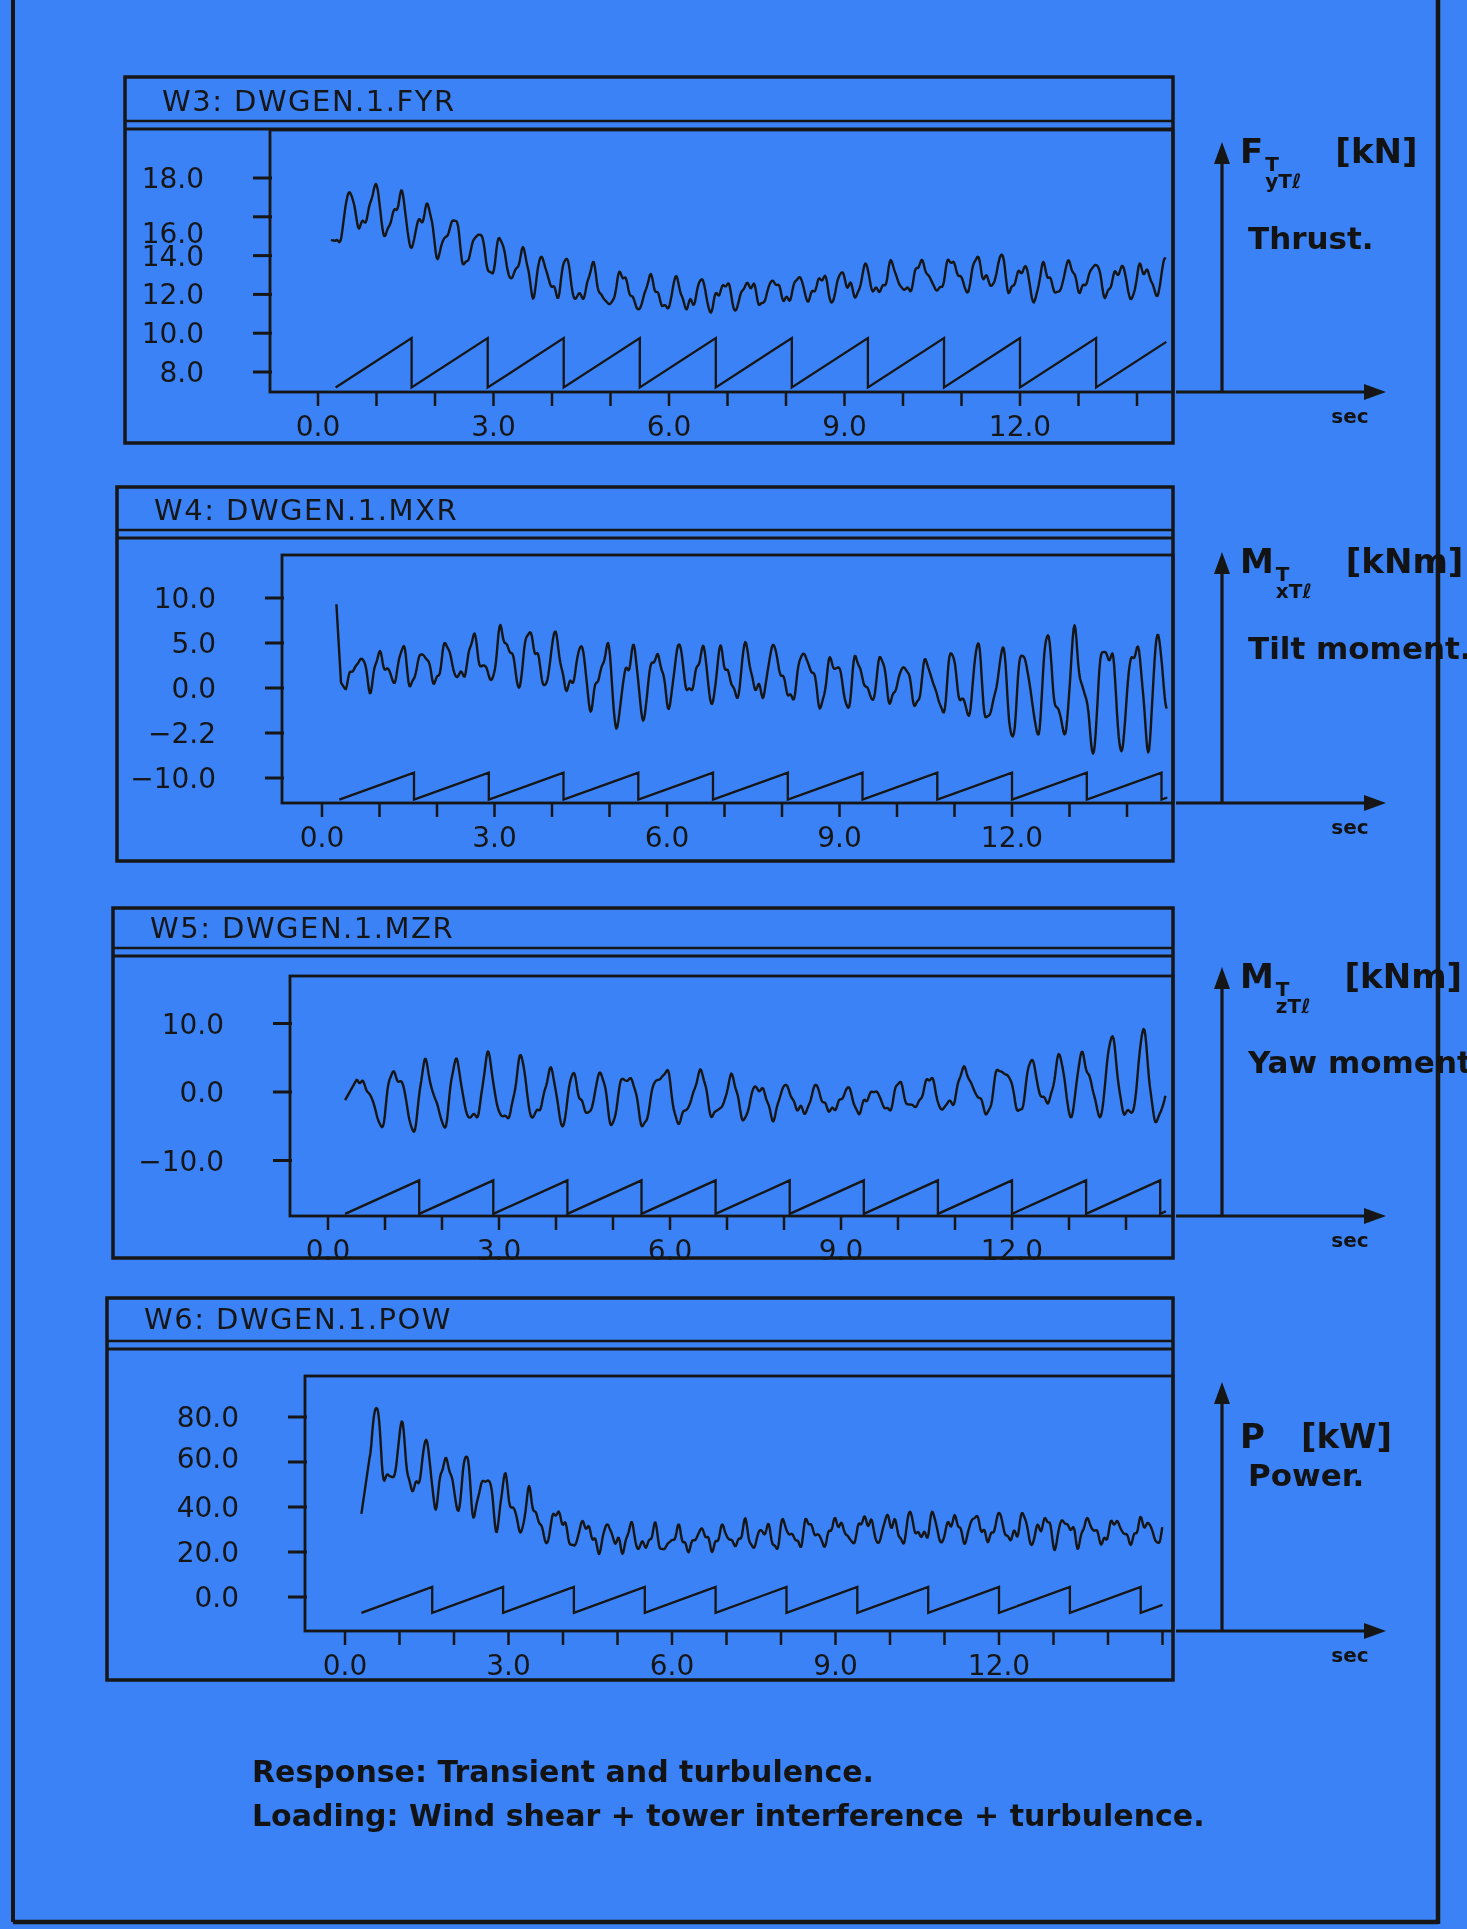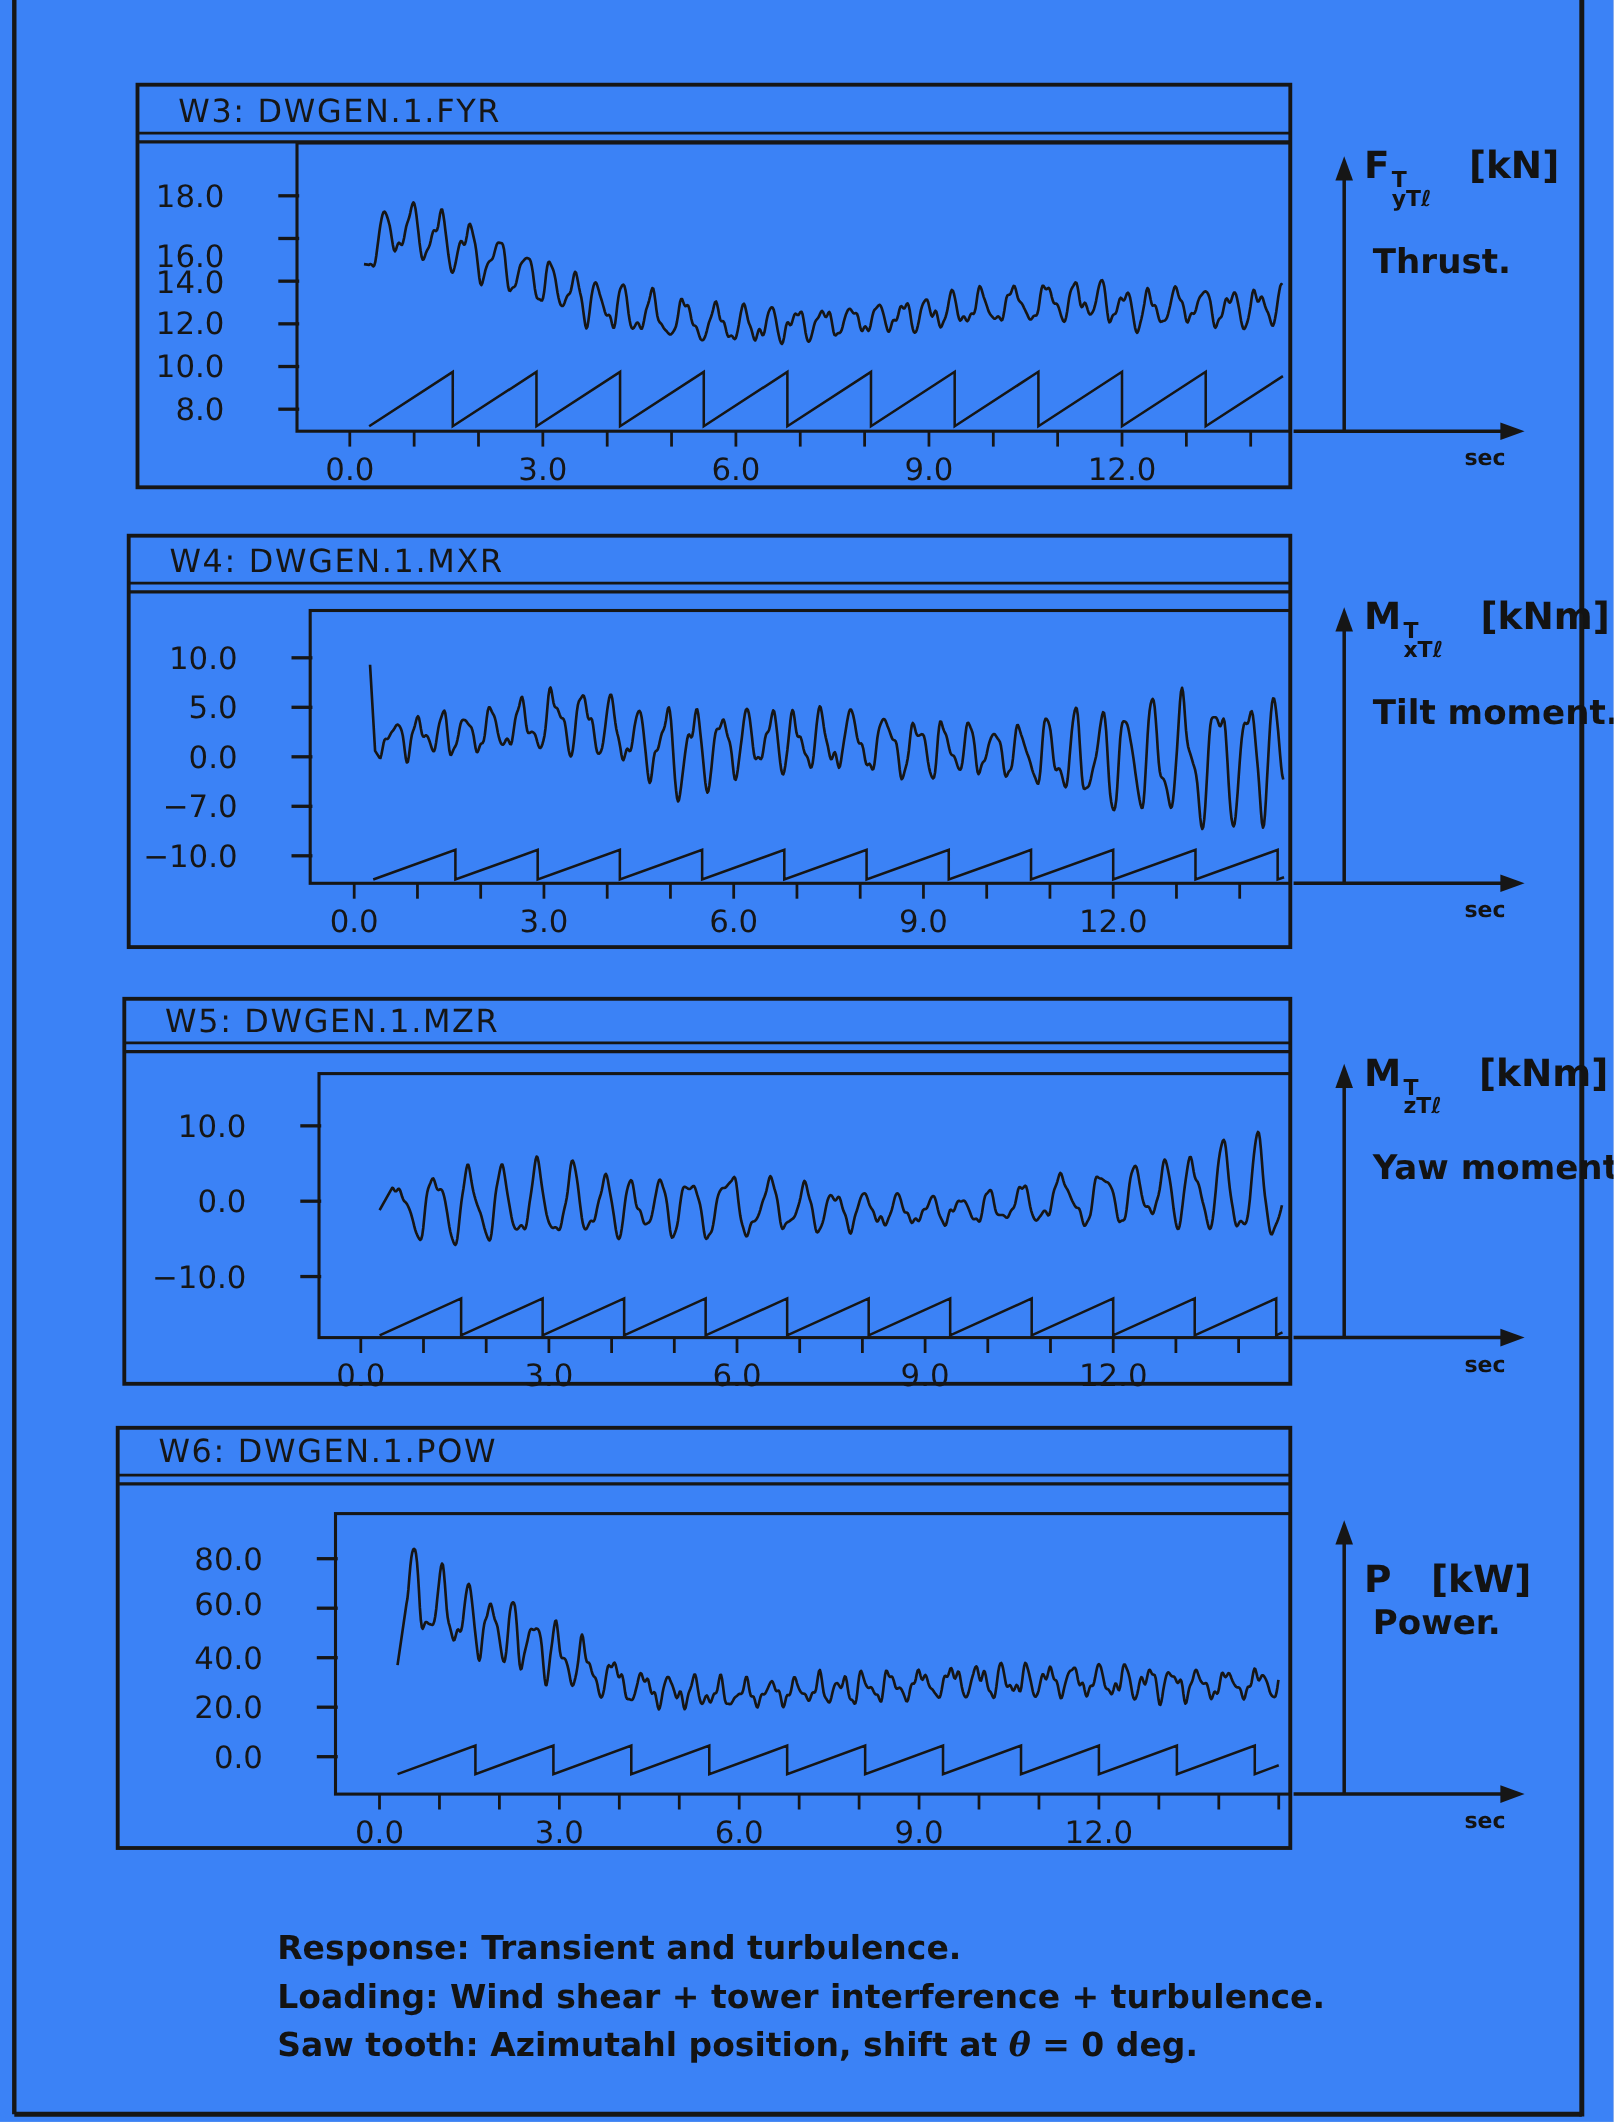--- a/index.html
+++ b/index.html
@@ -238,38 +238,37 @@
         <span></span>
         <span></span>
       </span><span class="qunit">[kW]</span>
   </div>
   <div class="qname" style="left:1248px;top:1457px;">Power.</div>
   <div class="seclab" style="left:1302px;top:1643px;">sec</div>
 
   <div class="caption">
     <div class="cap-line">Response: Transient and turbulence.</div>
     <div class="cap-line">Loading: Wind shear + tower interference + turbulence.</div>
-    <div class="cap-line"><span>Saw tooth: Azimutahl position, shift at </span><span class="theta">θ</span><span> = 0 deg.</span></div>
   </div>
 
 <span class="ytick" style="left: 92px; top: 162px;">18.0</span>
     <span class="ytick" style="left: 92px; top: 217px;">16.0</span>
     <span class="ytick" style="left: 92px; top: 239.6px;">14.0</span>
     <span class="ytick" style="left: 92px; top: 278.4px;">12.0</span>
     <span class="ytick" style="left: 92px; top: 317.2px;">10.0</span>
     <span class="ytick" style="left: 92px; top: 356px;">8.0</span>
     <span class="xtick" style="left: 272px; top: 410px;">0.0</span>
     <span class="xtick" style="left: 447.5px; top: 410px;">3.0</span>
     <span class="xtick" style="left: 623px; top: 410px;">6.0</span>
     <span class="xtick" style="left: 798.5px; top: 410px;">9.0</span>
     <span class="xtick" style="left: 974px; top: 410px;">12.0</span>
     <span class="ytick" style="left: 104px; top: 582px;">10.0</span>
     <span class="ytick" style="left: 104px; top: 627px;">5.0</span>
     <span class="ytick" style="left: 104px; top: 672px;">0.0</span>
-    <span class="ytick" style="left: 104px; top: 717px;">−7.0</span>
+    <span class="ytick" style="left: 104px; top: 717px;">−2.2</span>
     <span class="ytick" style="left: 104px; top: 762px;">−10.0</span>
     <span class="xtick" style="left: 276px; top: 821px;">0.0</span>
     <span class="xtick" style="left: 448.5px; top: 821px;">3.0</span>
     <span class="xtick" style="left: 621px; top: 821px;">6.0</span>
     <span class="xtick" style="left: 793.5px; top: 821px;">9.0</span>
     <span class="xtick" style="left: 966px; top: 821px;">12.0</span>
     <span class="ytick" style="left: 112px; top: 1007.5px;">10.0</span>
     <span class="ytick" style="left: 112px; top: 1076px;">0.0</span>
     <span class="ytick" style="left: 112px; top: 1144.5px;">−10.0</span>
     <span class="xtick" style="left: 282px; top: 1234px;">0.0</span>

